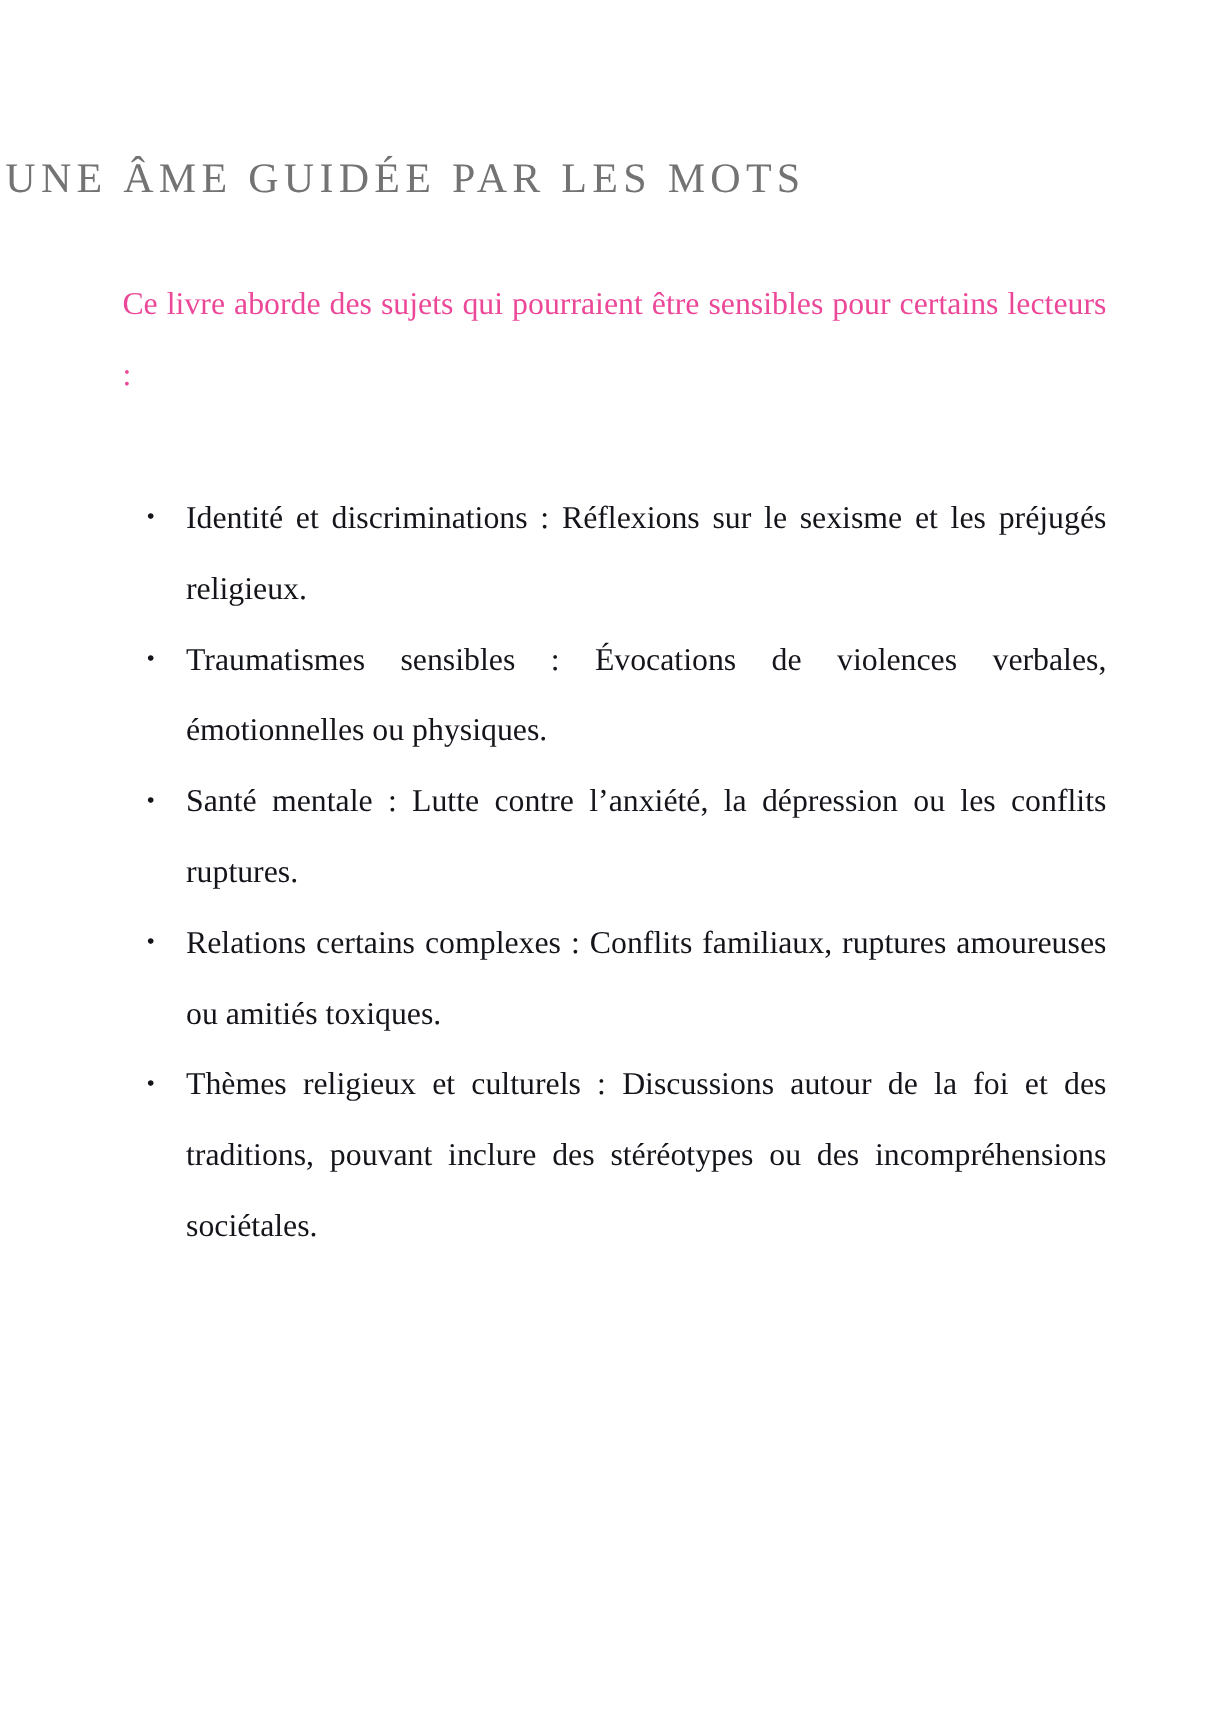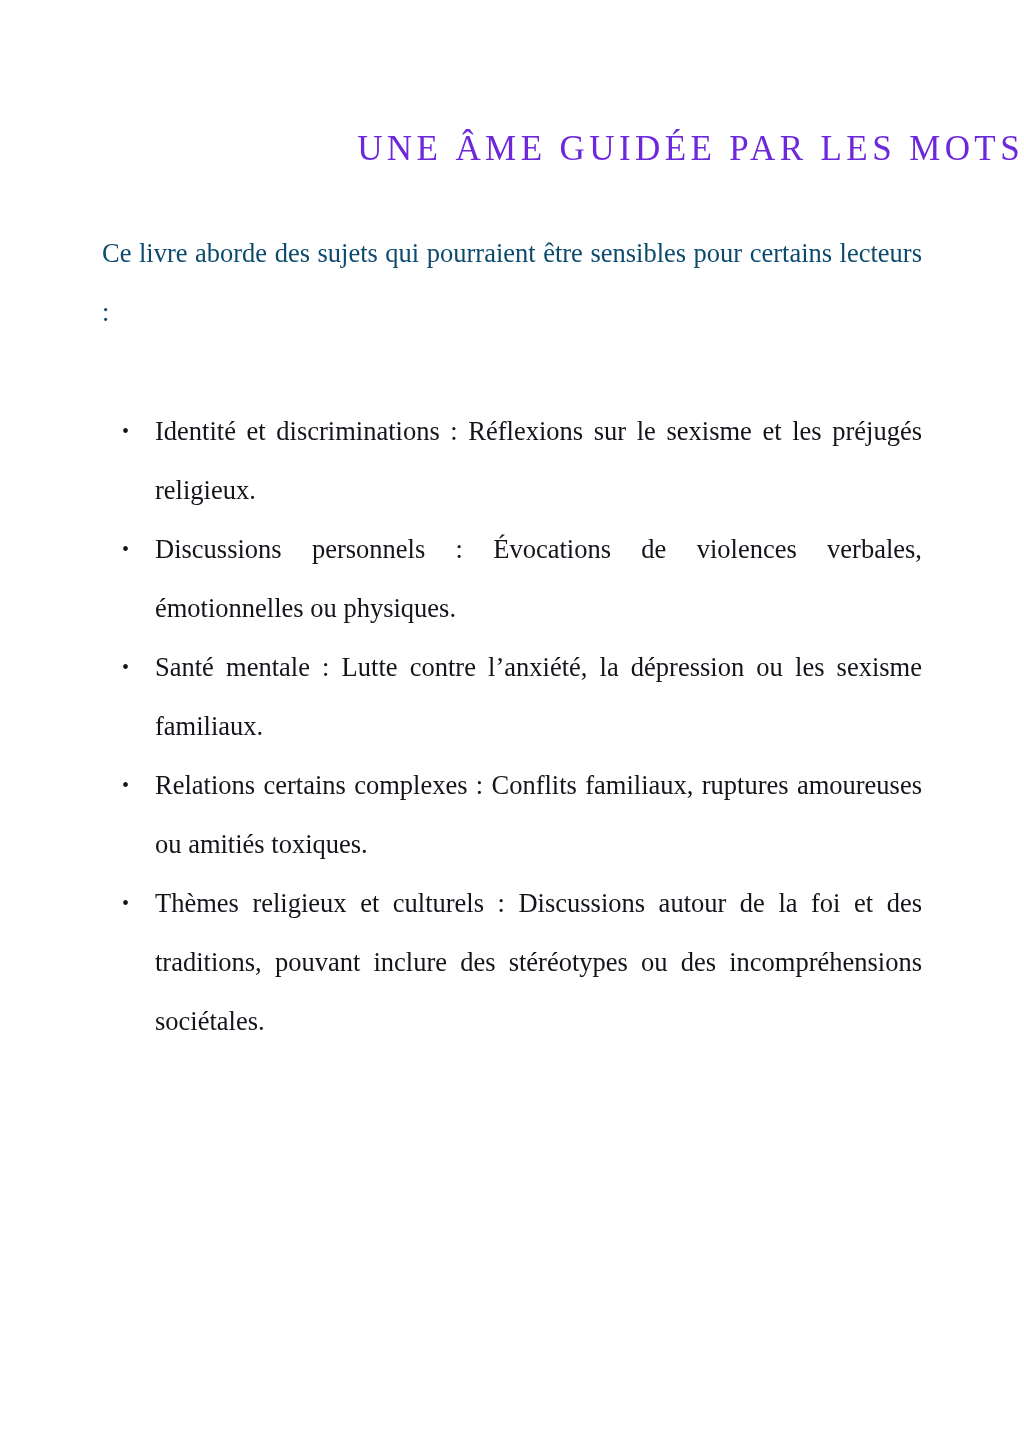--- a/index.html
+++ b/index.html
@@ -23,47 +23,47 @@
     inset: 0;
     background: #ffffff;
   }
 
   
   .page-title {
     position: absolute;
     left: 0;
     right: 0;
     top: 92px;
-    text-align: right;
+    text-align: left;
     font-family: "Liberation Serif", "DejaVu Serif", serif;
     font-size: 35px;
     line-height: 44px;
     letter-spacing: 4.4px;
     text-indent: 4.4px;
     font-weight: 400;
-    color: #6d28d9;
+    color: #737373;
     white-space: nowrap;
     margin-top: 35px;
   }
 
   
   .content {
     position: absolute;
     left: 102px;
     top: 224px;
     width: 820px;
   }
 
   .intro {
     margin: 0;
     font-size: 26.5px;
     line-height: 59px;
     text-align: justify;
     text-align-last: left;
-    color: #0c4a6e;
+    color: #ec4899;
     hyphens: none;
   }
 
   .topic-list {
     list-style: none;
     margin: 0;
     padding: 0;
     margin-top: 60px;
   }
 
@@ -107,26 +107,26 @@
 
     <ul class="topic-list">
 
       <li class="topic-item">
         <span class="bullet">•</span>
         <span class="topic-text">Identité et discriminations : Réflexions sur le sexisme et les préjugés religieux.</span>
       </li>
 
       <li class="topic-item">
         <span class="bullet">•</span>
-        <span class="topic-text">Discussions personnels : Évocations de violences verbales, émotionnelles ou physiques.</span>
+        <span class="topic-text">Traumatismes sensibles : Évocations de violences verbales, émotionnelles ou physiques.</span>
       </li>
 
       <li class="topic-item">
         <span class="bullet">•</span>
-        <span class="topic-text">Santé mentale : Lutte contre l’anxiété, la dépression ou les sexisme familiaux.</span>
+        <span class="topic-text">Santé mentale : Lutte contre l’anxiété, la dépression ou les conflits ruptures.</span>
       </li>
 
       <li class="topic-item">
         <span class="bullet">•</span>
         <span class="topic-text">Relations certains complexes : Conflits familiaux, ruptures amoureuses ou amitiés toxiques.</span>
       </li>
 
       <li class="topic-item">
         <span class="bullet">•</span>
         <span class="topic-text">Thèmes religieux et culturels : Discussions autour de la foi et des traditions, pouvant inclure des stéréotypes ou des incompréhensions sociétales.</span>

